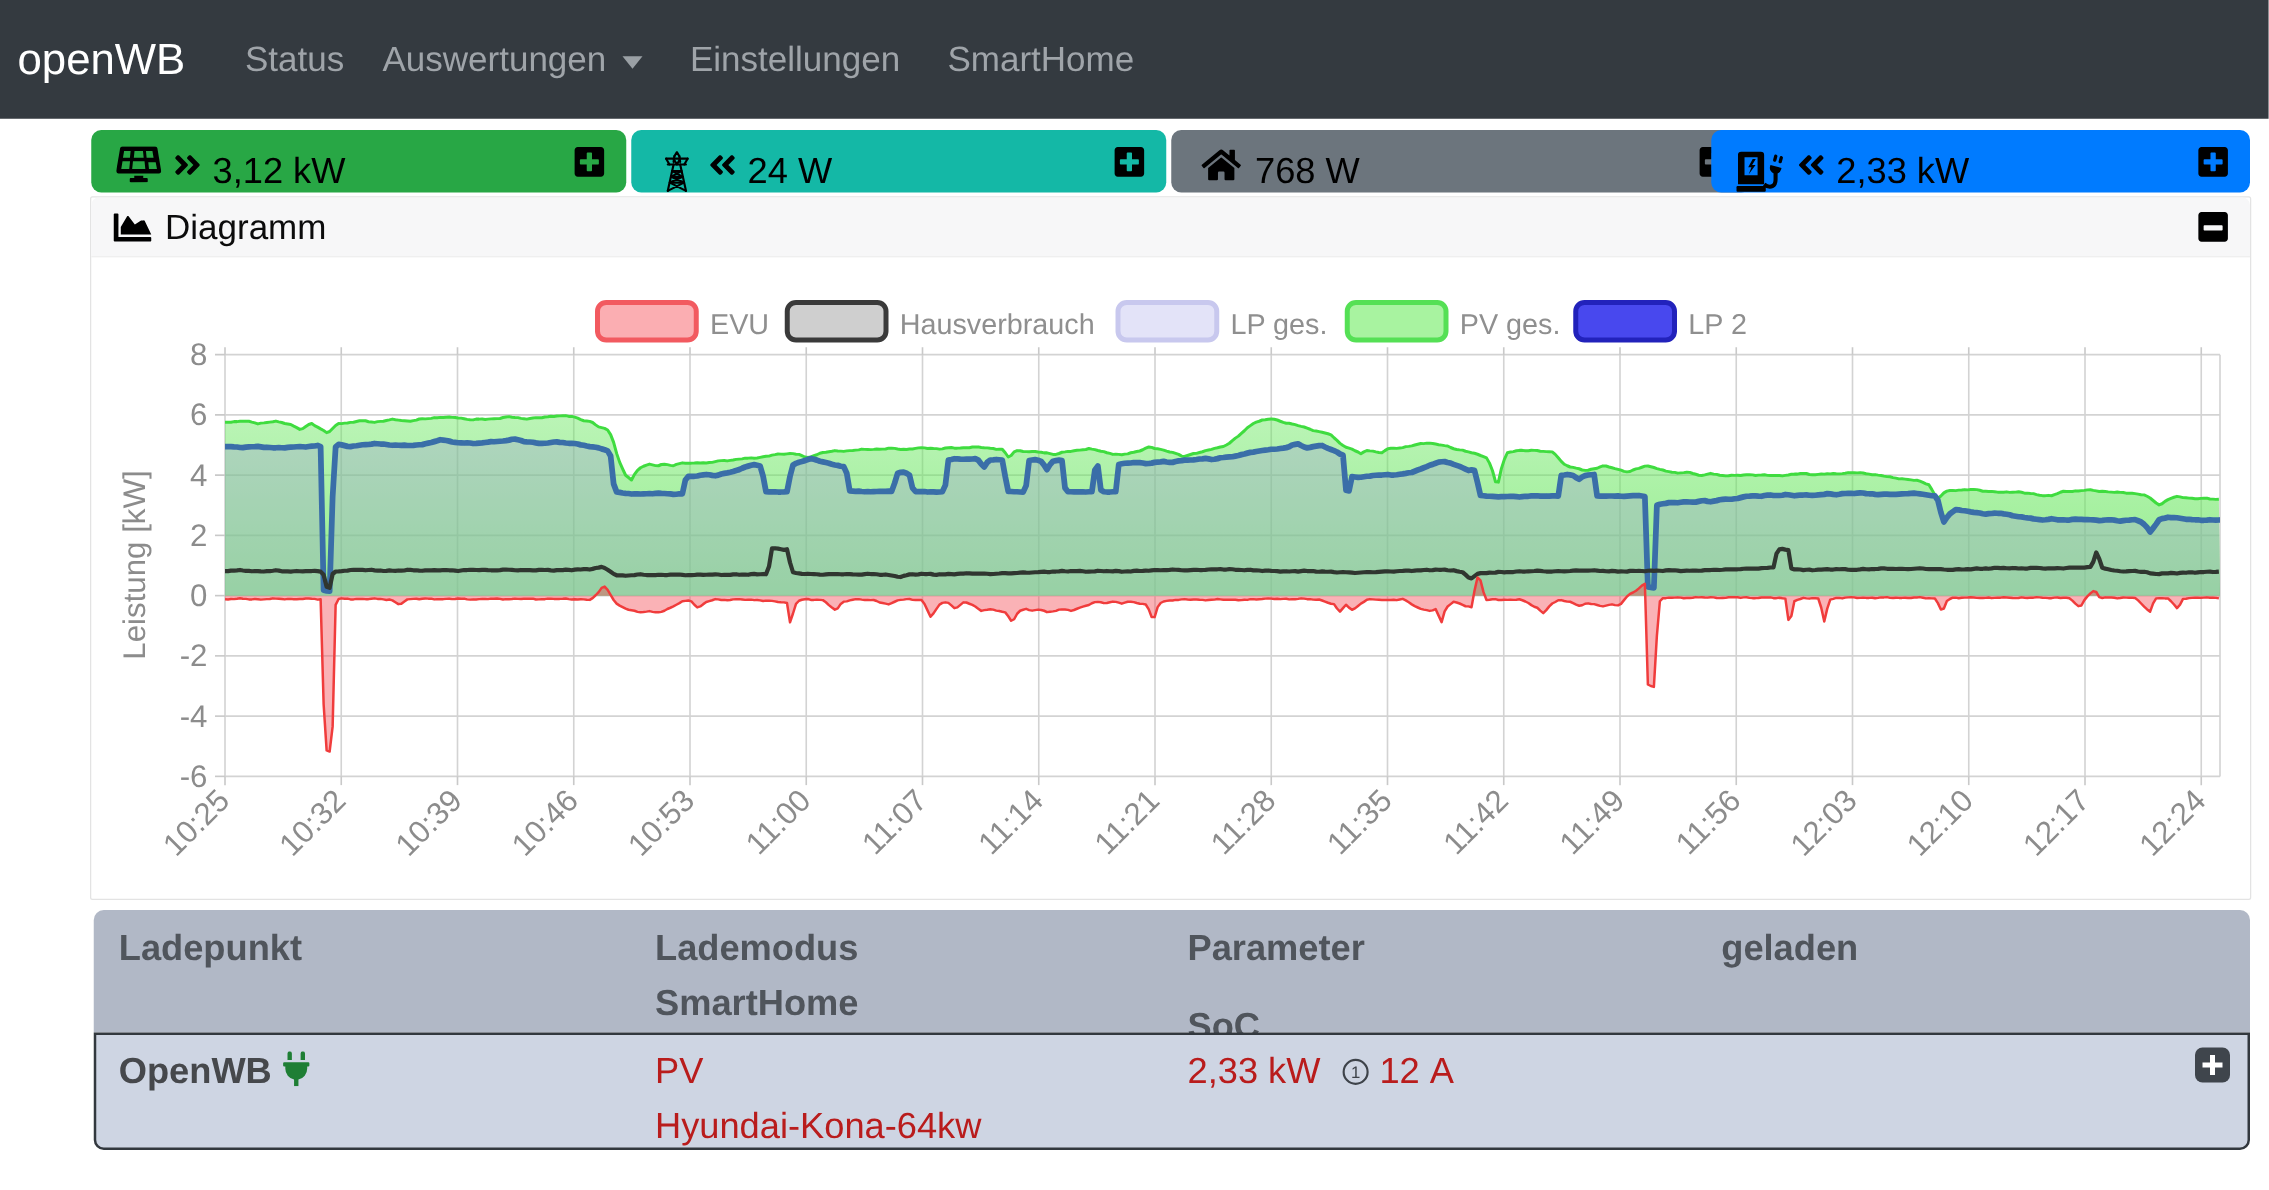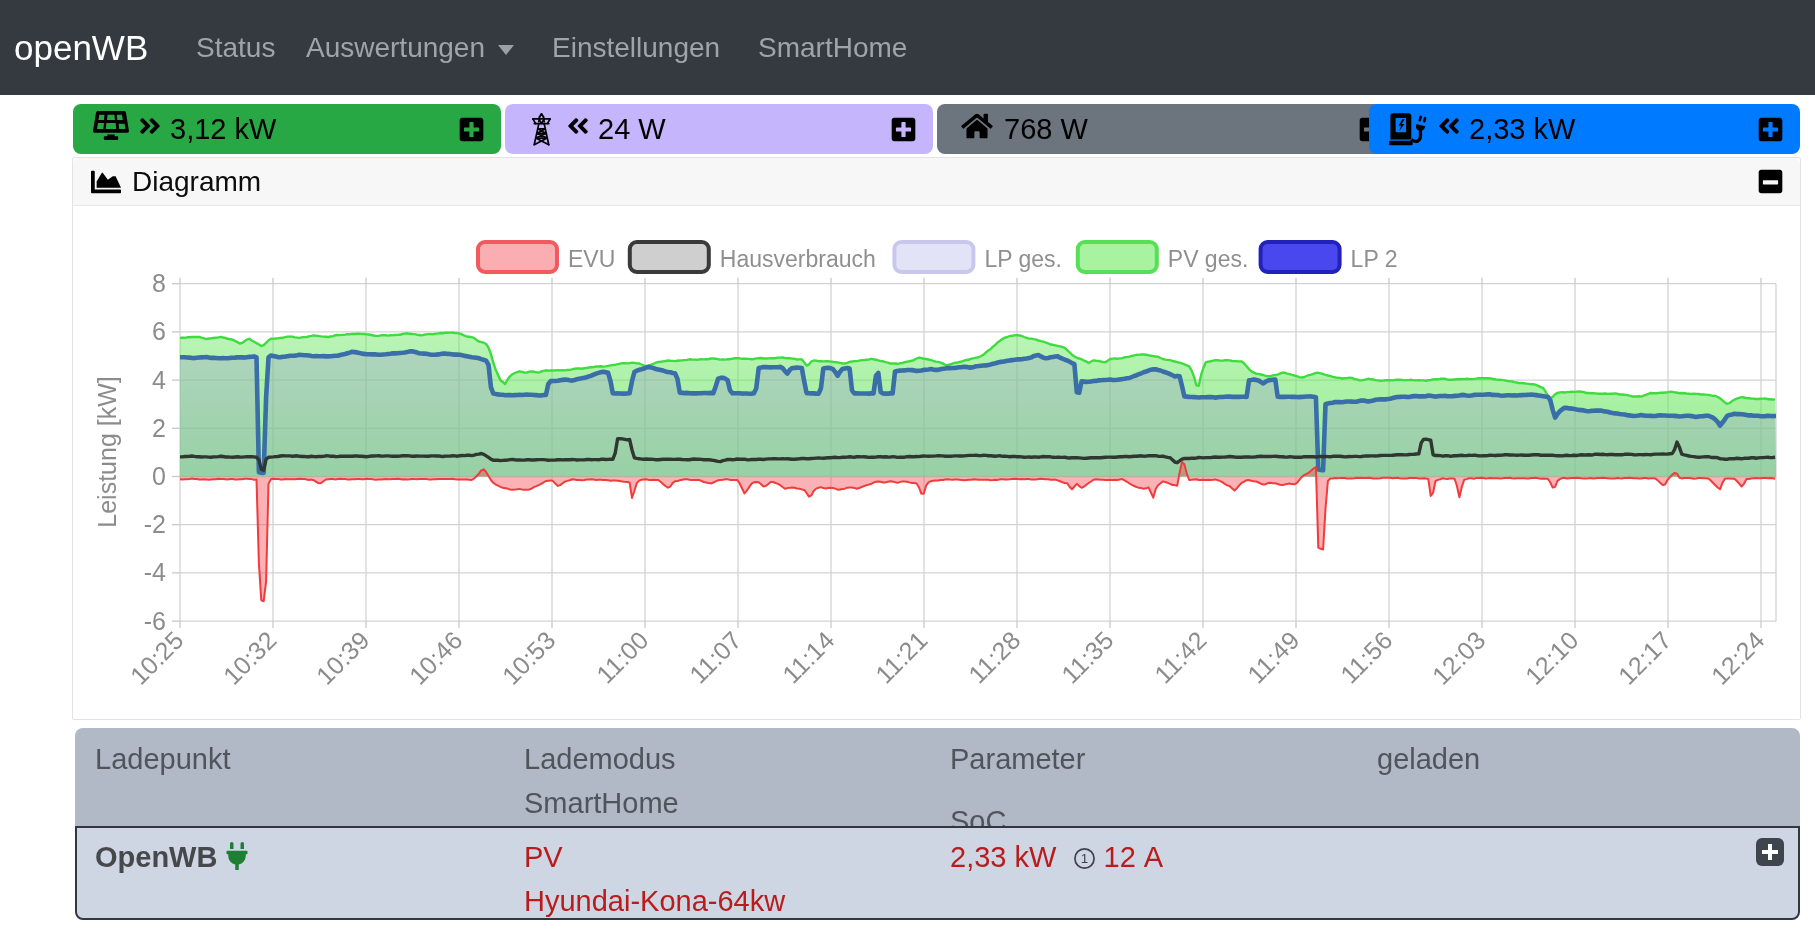--- a/index.html
+++ b/index.html
@@ -1,28 +1,28 @@
 <!DOCTYPE html>
 <html><head><meta charset="utf-8"><title>openWB</title>
 <style>
 * {margin:0;padding:0;box-sizing:border-box}
 html,body {width:1815px;height:952px;background:#fff;font-family:"Liberation Sans",sans-serif;overflow:hidden;position:relative}
 #nav {position:absolute;left:0;top:0;width:1815px;height:95px;background:#343a40}
 #brand {position:absolute;left:14px;top:0;height:95px;line-height:95px;color:#fff;font-size:35px}
 .nl {position:absolute;top:0;height:95px;line-height:95px;color:#9fa4a9;font-size:28px}
 .caret {display:inline-block;width:0;height:0;border-left:8px solid transparent;border-right:8px solid transparent;border-top:10px solid #9aa0a5;margin-left:13px;vertical-align:middle}
-.btn {position:absolute;top:104px;height:50px;border-radius:8px;display:flex;align-items:center;color:#000;font-size:29px}
+.btn {position:absolute;top:104px;height:50px;border-radius:8px;display:flex;align-items:flex-end;color:#000;font-size:29px}
 .btn .plus {position:absolute;right:16px;top:11.5px}
 #card {position:absolute;left:72px;top:157px;width:1729px;height:563px;border:1px solid #e3e3e3;border-radius:2px}
 #cardhead {position:absolute;left:0;top:0;width:100%;height:48px;background:#f7f7f8;border-bottom:1px solid #e8e8e8;border-radius:6px 6px 0 0}
 #dtitle {position:absolute;left:59px;top:0;height:48px;line-height:48px;font-size:28px;color:#0c0c0c}
 #tbl {position:absolute;left:75px;top:728px;width:1725px;height:192px}
 #thead {position:absolute;left:0;top:0;width:100%;height:98px;background:#b1b8c6;border-radius:8px 8px 0 0}
 #tbody {position:absolute;left:0;top:98px;width:100%;height:94px;background:#ced5e3;border:2px solid #32383e;border-radius:0 0 8px 8px}
-.th {position:absolute;font-size:29px;font-weight:normal;color:#50555c}
+.th {position:absolute;font-size:29px;font-weight:bold;color:#50555c}
 .td {position:absolute;font-size:29px;color:#b91c1c}
 </style></head>
 <body>
 <div id="nav">
   <div id="brand">openWB</div>
   <div class="nl" style="left:306px">Auswertungen<span class="caret"></span></div>
   <div class="nl" style="left:196px">Status</div>
   <div class="nl" style="left:758px">SmartHome</div>
   <div class="nl" style="left:552px">Einstellungen</div>
 </div>
@@ -32,21 +32,21 @@
         <path d="M431.98 448.01l-47.97.05V416h-128v32.21l-47.98.05c-8.82.01-15.97 7.16-15.98 15.99l-.05 31.73c-.01 8.85 7.17 16.03 16.02 16.02l223.96-.26c8.82-.01 15.97-7.16 15.98-15.98l.04-31.73c.01-8.85-7.17-16.03-16.02-16.02zM585.2 26.74C582.58 11.31 568.99 0 553.06 0H86.93C71 0 57.41 11.31 54.79 26.74-3.32 369.16.04 348.08.03 352c-.03 17.32 14.29 32 32.6 32h574.74c18.23 0 32.51-14.56 32.59-31.79.02-4.08 3.35 16.95-54.76-325.47zM259.83 64h120.33l9.77 96H250.06l9.77-96zm-75.17 256H71.09L89.3 212.71h106.67l-11.31 107.29zm9.77-160H95.62l16.29-96h92.29l-9.77 96zm32.17 160l11.39-107.29h163.94L413.52 320H226.6zm195.5-256h92.29l16.29 96H432.1l-9.77-96zm32.2 160h106.67L579.34 320H465.61L454.3 212.71z" fill="#000"></path>
       </svg></span>
   <span style="margin-left:10px"><svg viewBox="0 0 448 512" width="22" height="28" style="">
         <path d="M224.3 273l-136 136c-9.4 9.4-24.6 9.4-33.9 0l-22.6-22.6c-9.4-9.4-9.4-24.6 0-33.9l96.4-96.4-96.4-96.4c-9.4-9.4-9.4-24.6 0-33.9L54.3 103c9.4-9.4 24.6-9.4 33.9 0l136 136c9.5 9.4 9.5 24.6.1 33.9zm192-34l-136-136c-9.4-9.4-24.6-9.4-33.9 0l-22.6 22.6c-9.4 9.4-9.4 24.6 0 33.9l96.4 96.4-96.4 96.4c-9.4 9.4-9.4 24.6 0 33.9l22.6 22.6c9.4 9.4 24.6 9.4 33.9 0l136-136c9.4-9.2 9.4-24.4 0-33.8z" fill="#000"></path>
       </svg></span>
   <span style="margin-left:9px">3,12&nbsp;kW</span>
   <span class="plus"><svg viewBox="0 0 448 512" width="27" height="27" style="">
         <path d="M400 32H48C21.5 32 0 53.5 0 80v352c0 26.5 21.5 48 48 48h352c26.5 0 48-21.5 48-48V80c0-26.5-21.5-48-48-48zm-32 252c0 6.6-5.4 12-12 12h-92v92c0 6.6-5.4 12-12 12h-56c-6.6 0-12-5.4-12-12v-92H92c-6.6 0-12-5.4-12-12v-56c0-6.6 5.4-12 12-12h92v-92c0-6.6 5.4-12 12-12h56c6.6 0 12 5.4 12 12v92h92c6.6 0 12 5.4 12 12v56z" fill="#000"></path>
       </svg></span>
 </div>
-<div class="btn" style="left:505px;width:428px;background:#c4b5fd">
+<div class="btn" style="left:505px;width:428px;background:#14b8a6">
   <span style="margin-left:25px">
       <svg viewBox="0 0 34 50" width="23" height="33" style="display:block">
 <g stroke="#000" stroke-width="2.6" fill="none" stroke-linecap="round">
 <path d="M14 6 L17 1 L20 6"></path>
 <path d="M14 6 L13 13 M20 6 L21 13"></path>
 <path d="M4 9 L30 9"></path>
 <path d="M6 16 L28 16"></path>
 <path d="M4 9 L8 16 M30 9 L26 16 M13 9 L17 16 M21 9 L17 16"></path>
 <path d="M13 16 L6 48 M21 16 L28 48"></path>
 <path d="M11.5 24 L22.5 24 M10 31 L24 31 M8.5 38 L25.5 38"></path>

